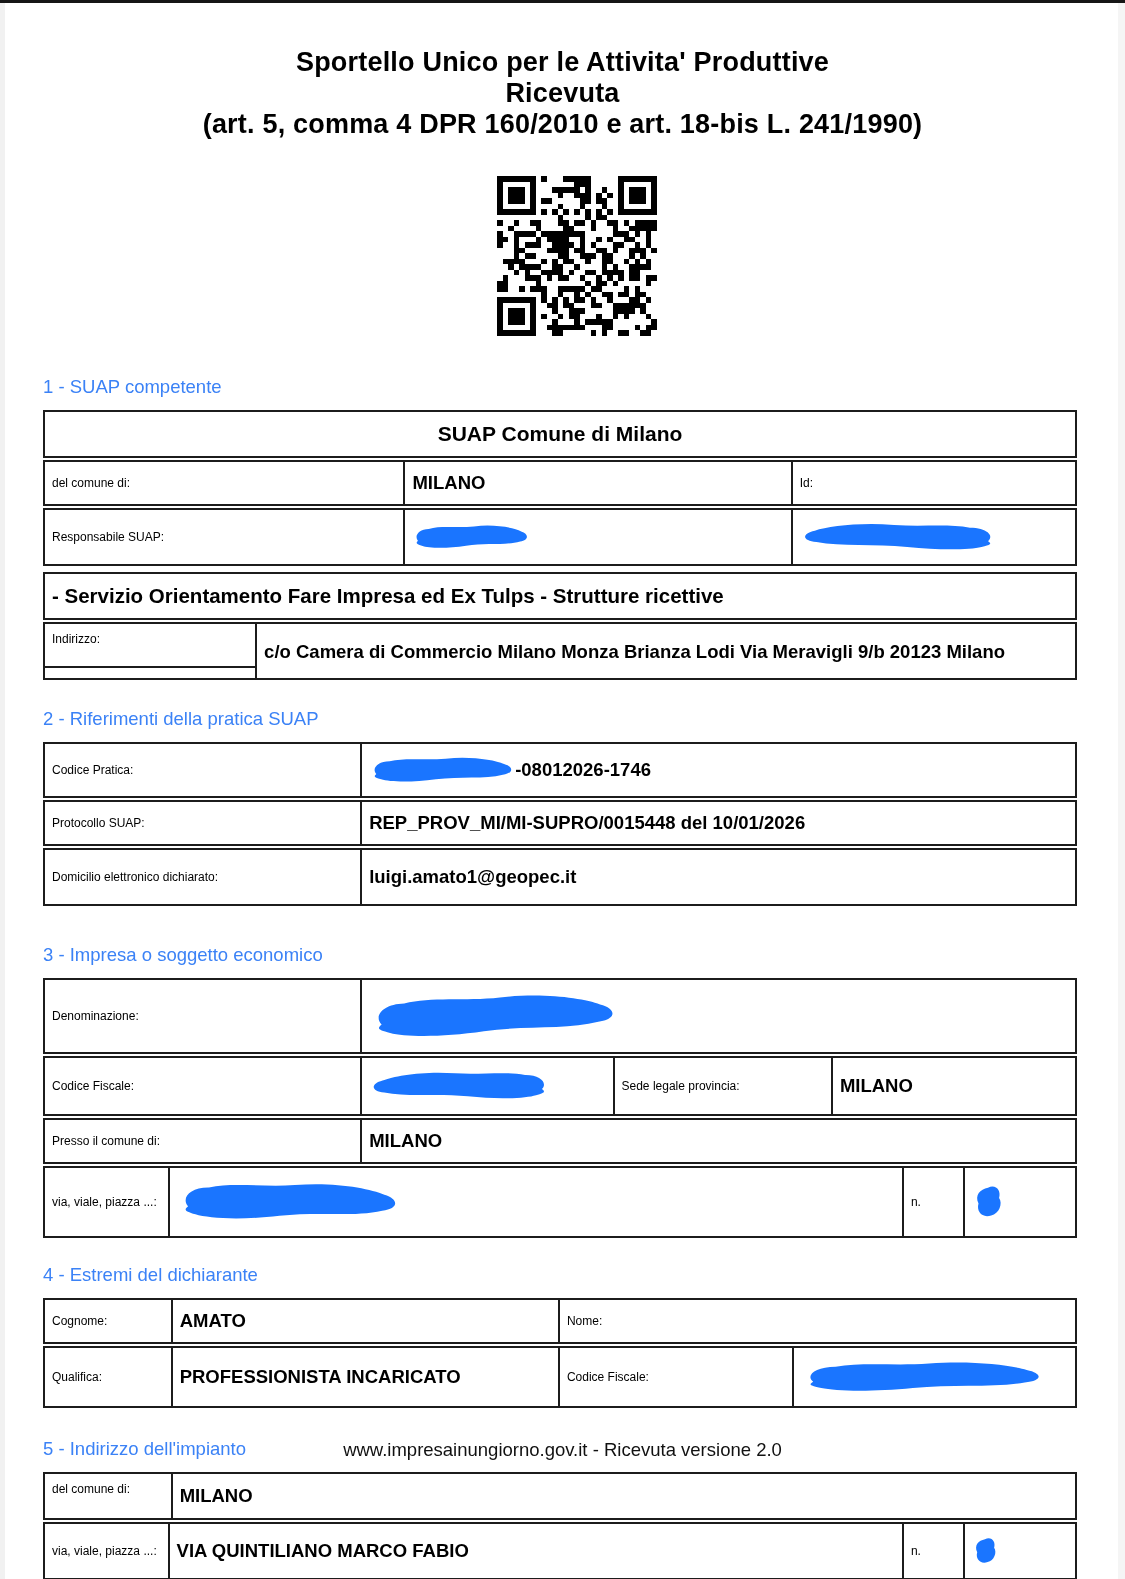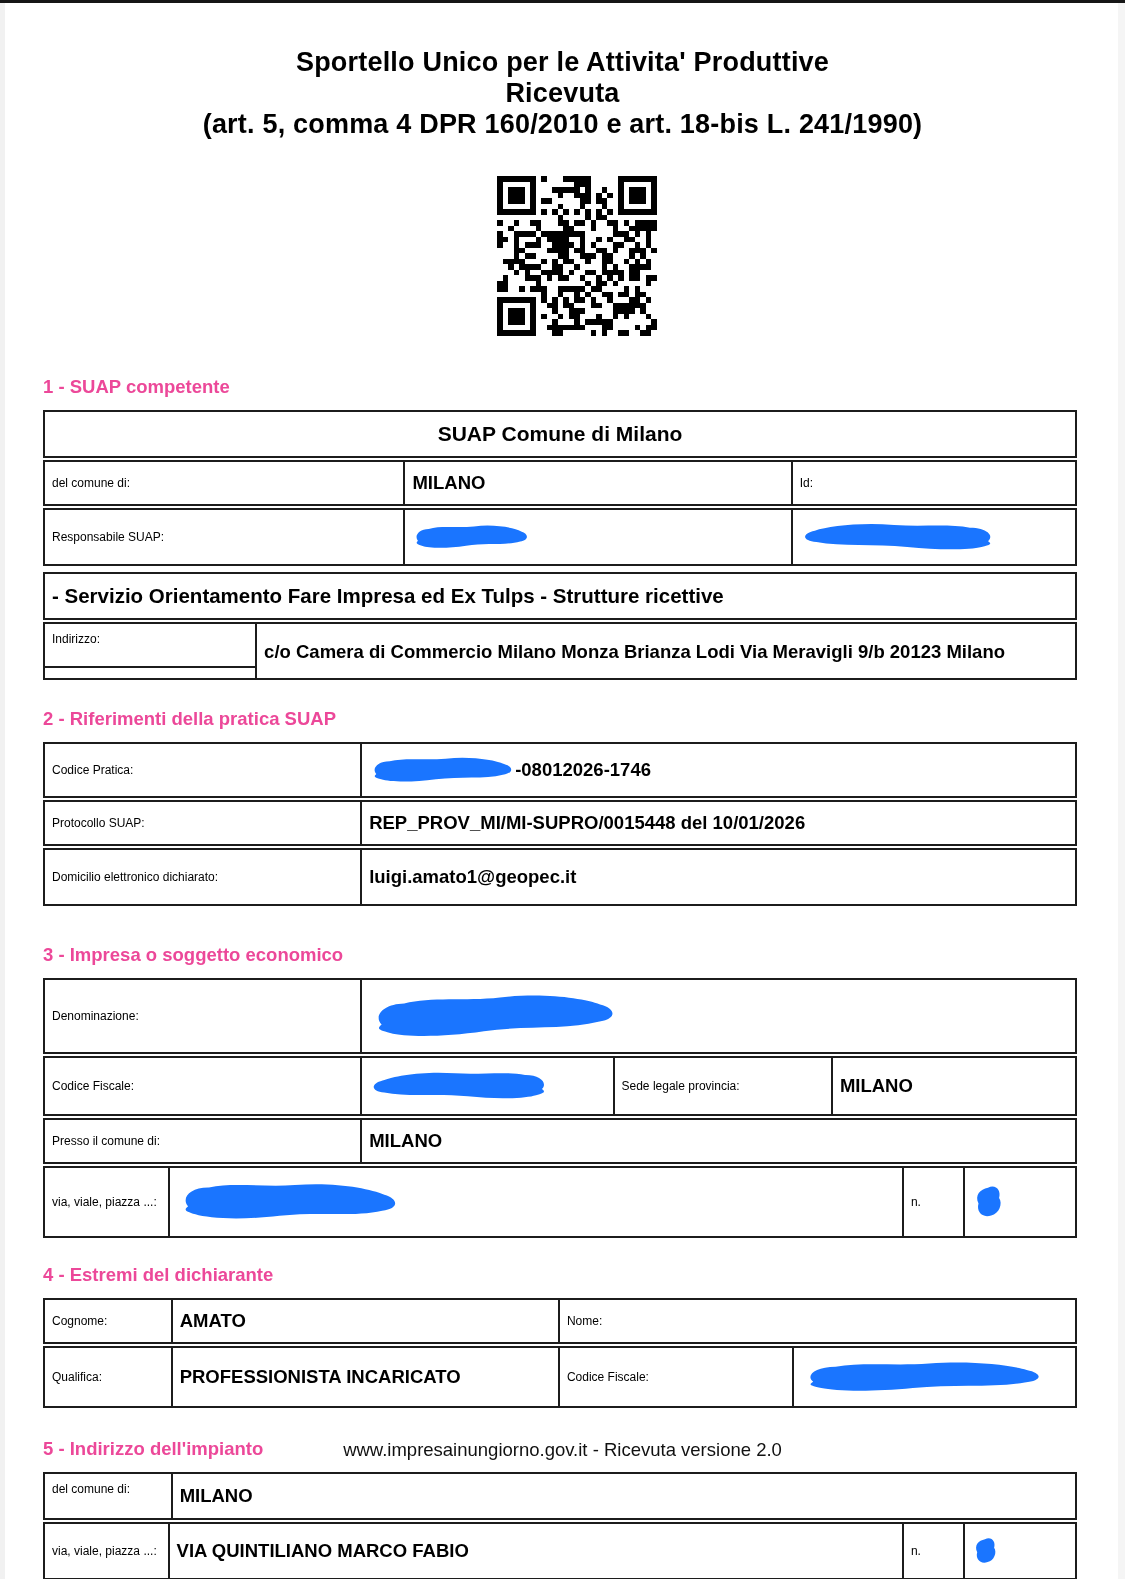--- a/index.html
+++ b/index.html
@@ -11,21 +11,21 @@
   .edge.left{ left:0; width:5px; }
   .edge.right{ right:0; width:7px; background:#f5f5f5; }
 
   .title{ text-align:center; font-weight:bold; font-size:27px; line-height:31px;
           padding-top:44px; letter-spacing:0.2px; }
 
   .qr-wrap{ width:160px; height:160px; margin:36px auto 0; transform:translateX(14px); }
   .qr-wrap svg{ display:block; }
 
   .section{ margin-left:43px; width:1034px; }
-  .sec-head{ font-size:18.5px; font-weight:700; color:#ec4899; margin:0 0 12px 0; }
+  .sec-head{ font-size:18.5px; font-weight:400; color:#3b82f6; margin:0 0 12px 0; }
   .mt1{ margin-top:40px; } .mt2{ margin-top:28px; } .mt3{ margin-top:38px; }
   .mt4{ margin-top:26px; } .mt5{ margin-top:30px; }
 
   .tbl{ width:1034px; }
   .trow{ display:flex; align-items:stretch; border:2px solid var(--bd);
          margin-top:2px; box-sizing:border-box; background:#fff; }
   .trow:first-child{ margin-top:0; }
   .gap{ height:4px; }
   .cell{ box-sizing:border-box; padding:10px 7px; display:flex; align-items:center;
          min-width:0; }

